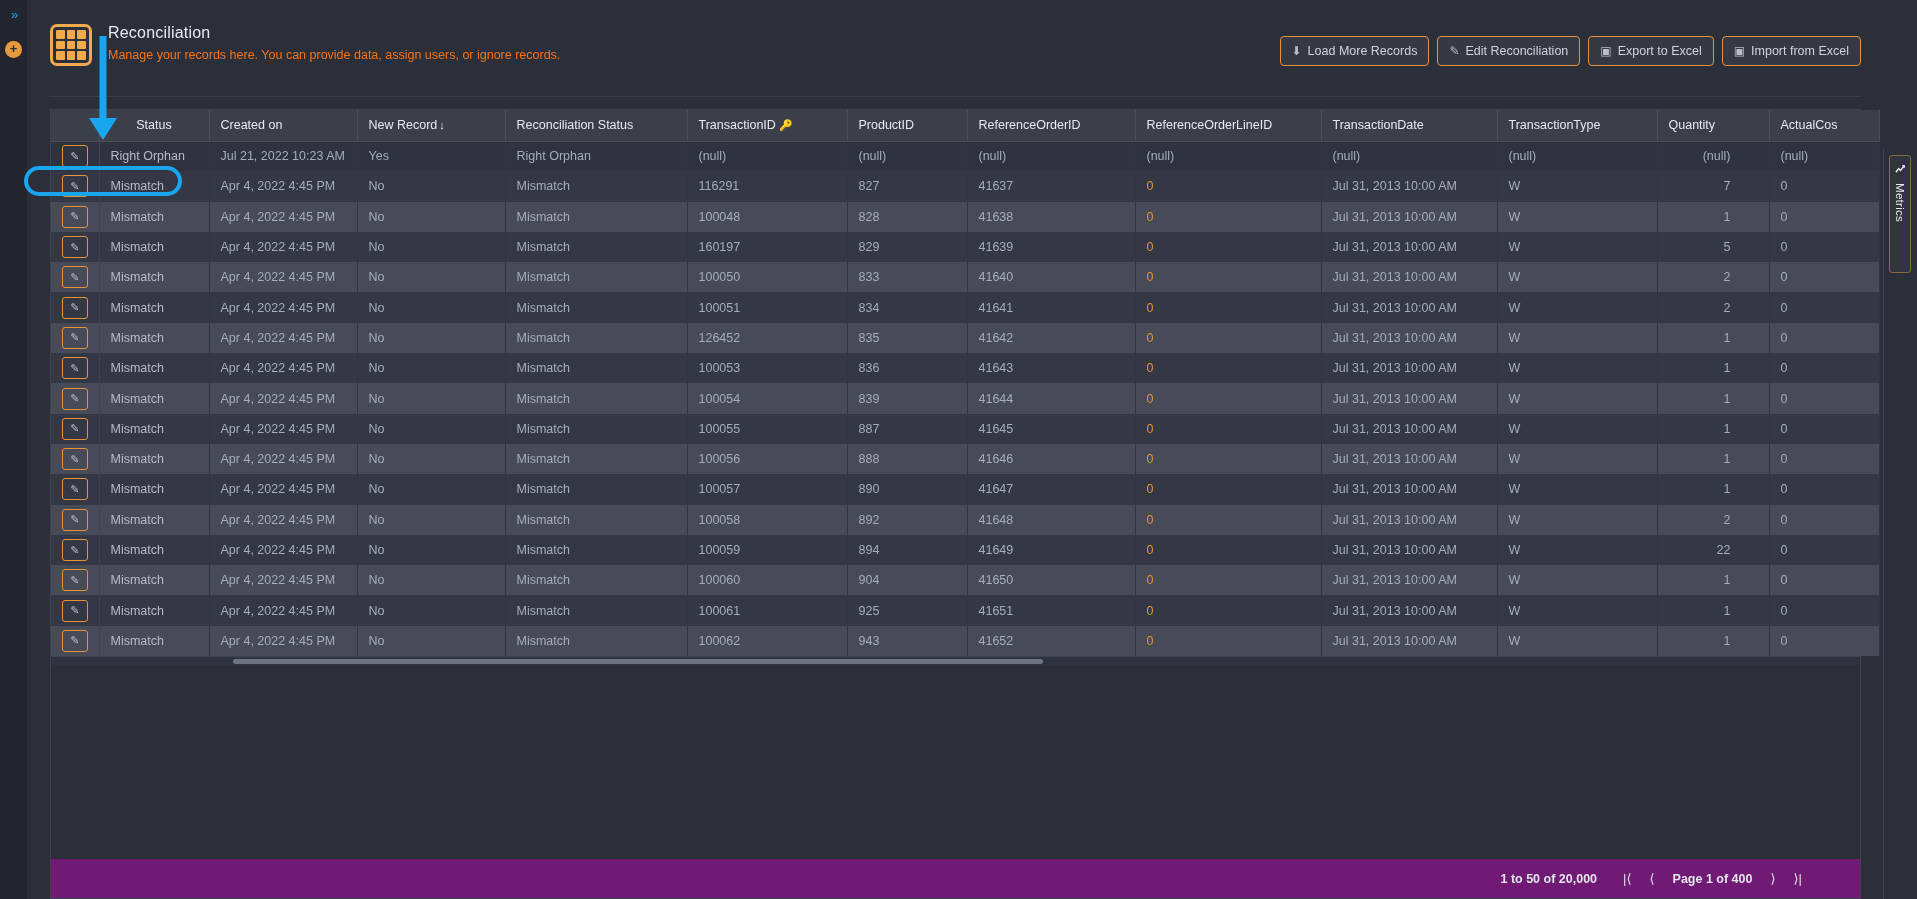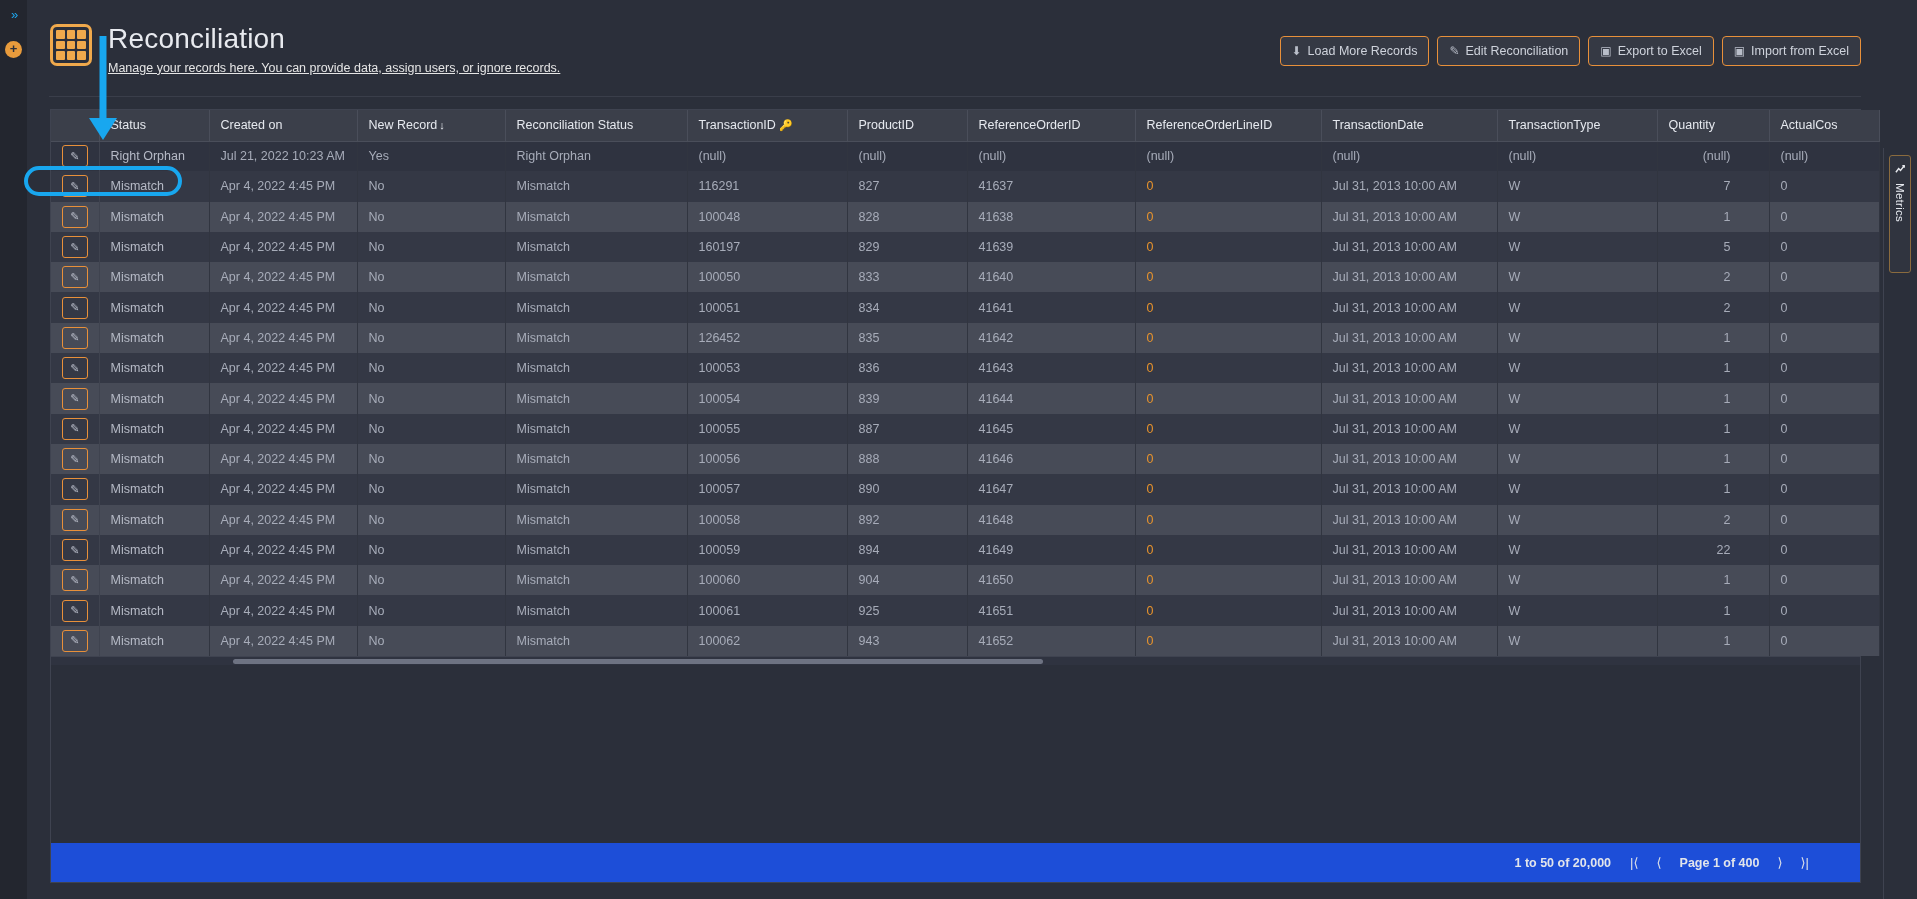--- a/index.html
+++ b/index.html
@@ -73,31 +73,30 @@
     grid-template-columns: 1fr 1fr 1fr;
     grid-template-rows: 1fr 1fr 1fr;
     gap: 2px;
     padding: 3px;
     margin-top: 2px;
   }
   .grid-icon i { background: #f0a94c; display: block; border-radius: 1px; }
 
   .title-wrap { margin-left: 16px; padding-top: 2px; }
   .page-title {
-    font-size: 28px;
+    font-size: 16px;
     color: #e8eaef;
     font-weight: 400;
     line-height: 1.1;
     letter-spacing: .2px;
   }
   .page-sub {
     margin-top: 6px;
     font-size: 12.5px;
-    color: #e5e5e5;
-    text-decoration: underline;
+    color: #f97316;
   }
 
   .header-actions {
     margin-left: auto;
     display: flex;
     gap: 8px;
     padding-top: 14px;
   }
   .btn {
     background: #353944;
@@ -160,21 +159,21 @@
     color: #e6e9ef;
     text-align: left;
     padding: 0 11px;
     border-right: 1px solid #4a4e5a;
     border-bottom: 1px solid #4a4e5a;
     white-space: nowrap;
     overflow: hidden;
     vertical-align: middle;
     cursor: pointer;
   }
-  .head-row th.th-status { }
+  .head-row th.th-status { text-align: center; }
   .head-row th.num { text-align: left; }
   .sort-arrow { font-size: 11px; margin-left: 2px; }
   .key-icon { color: #e8a33d; font-size: 11px; margin-left: 4px; }
 
   tbody td {
     height: 30.3px;
     font-size: 12.5px;
     color: #a7acb9;
     padding: 0 11px;
     border-right: 1px solid rgba(255,255,255,0.03);
@@ -223,31 +222,31 @@
     left: 182px;
     top: 2px;
     height: 5px;
     width: 810px;
     background: #6e7382;
     border-radius: 3px;
   }
 
   
   .footer {
-    margin: 0 22px 16px 23px;
+    margin: 0 22px 0 23px;
     border: 1px solid #3f4350;
     border-top: none;
     height: 40px;
     flex: 0 0 40px;
     display: flex;
     align-items: center;
     justify-content: flex-end;
-    background: #1d4ed8;
+    background: #701a75;
     padding-right: 26px;
-    gap: 19px;
+    gap: 26px;
     font-size: 12.5px;
     color: #e2e5eb;
   }
   .footer .rng { font-weight: bold; }
   .pager { display: flex; align-items: center; gap: 18px; }
   .pg-btn { color: #dfe2e8; font-size: 13px; cursor: pointer; line-height: 1; }
   .pg-lbl { font-weight: bold; }
   .footer-spacer { flex: 0 0 6px; }
 
   

